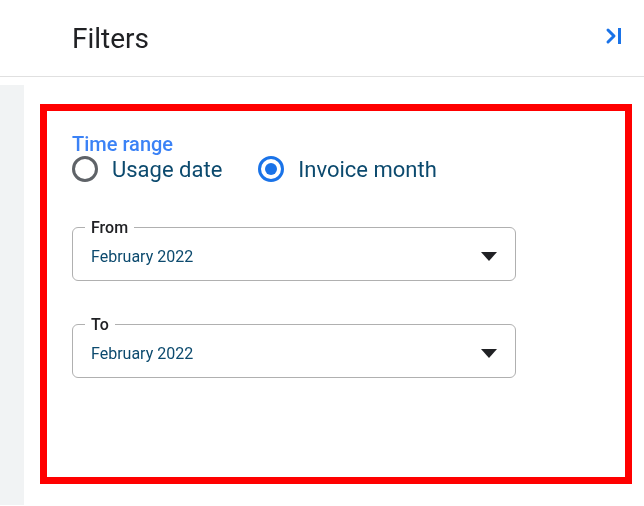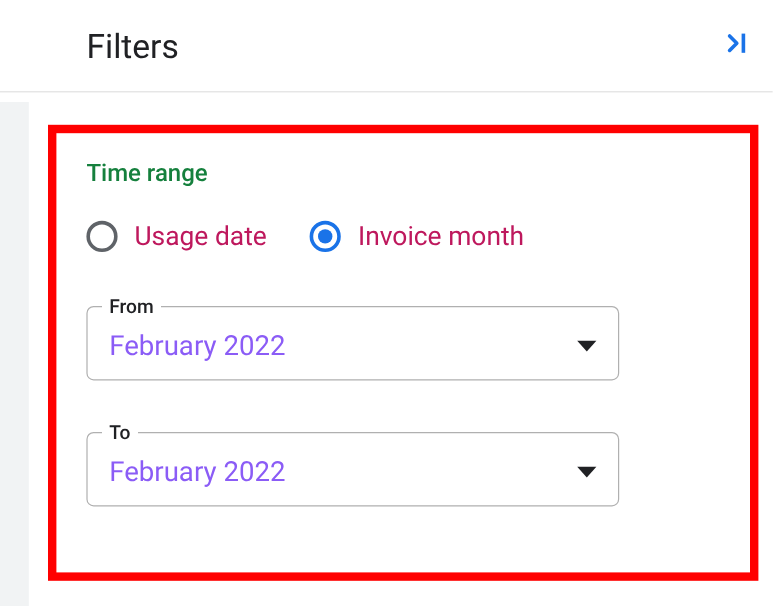--- a/index.html
+++ b/index.html
@@ -3,32 +3,32 @@
   <meta charset="utf-8">
   <style>
     * { box-sizing: border-box; margin: 0; padding: 0; }
     body { font-family: 'Google Sans', 'Roboto', Arial, sans-serif; background: #fff; width: 644px; height: 506px; overflow: hidden; }
     .panel-header { display: flex; align-items: center; justify-content: space-between; padding: 16px 8px 16px 72px; border-bottom: 1px solid #e0e0e0; }
     .panel-title { font-size: 28px; font-weight: 400; color: #202124; }
     .collapse-icon { color: #1a73e8; cursor: pointer; padding: 8px; }
     .left-rail { position: absolute; left: 0; top: 85px; width: 24px; height: 420px; background: #f1f3f4; }
     .filters-content { position: absolute; left: 40px; top: 104px; right: 12px; padding: 28px 12px 28px 32px; }
     .highlight-box { position: absolute; left: 40px; top: 104px; right: 12px; bottom: 22px; border: 7px solid #ff0000; pointer-events: none; }
-    .section-label { font-size: 20px; font-weight: 500; color: #15803d; margin-bottom: 28px; }
+    .section-label { font-size: 20px; font-weight: 500; color: #3b82f6; }
     .radio-row { display: flex; gap: 36px; align-items: center; margin-bottom: 36px; }
     .radio-option { display: flex; align-items: center; gap: 14px; cursor: pointer; }
     .radio-circle { width: 26px; height: 26px; border-radius: 50%; display: flex; align-items: center; justify-content: center; }
     .radio-unchecked { border: 3px solid #5f6368; }
     .radio-checked { border: 3px solid #1a73e8; }
     .radio-dot { width: 12px; height: 12px; border-radius: 50%; background: #1a73e8; }
-    .radio-label { font-size: 22px; color: #be185d; }
+    .radio-label { font-size: 22px; color: #0c4a6e; }
     .select-fieldset { border: 1px solid #b0b0b0; border-radius: 6px; padding: 0; margin-bottom: 34px; position: relative; width: 444px; }
     .select-legend { font-size: 16px; font-weight: 500; color: #202124; padding: 0 6px; margin-left: 12px; }
     .select-inner { display: flex; align-items: center; justify-content: space-between; padding: 10px 18px 14px 18px; cursor: pointer; }
-    .select-value { font-size: 23px; color: #8b5cf6; }
+    .select-value { font-size: 16px; color: #0c4a6e; }
     .dropdown-arrow { width: 0; height: 0; border-left: 8px solid transparent; border-right: 8px solid transparent; border-top: 9px solid #202124; }
   </style>
 </head>
 <body>
 
 <div class="panel-header">
   <div class="panel-title">Filters</div>
   <div class="collapse-icon">
     <svg width="24" height="24" viewBox="0 0 24 24">
       <path d="M 4 6 L 10 12 L 4 18" stroke="#1a73e8" stroke-width="3" fill="none" stroke-linecap="round" stroke-linejoin="round"></path>

